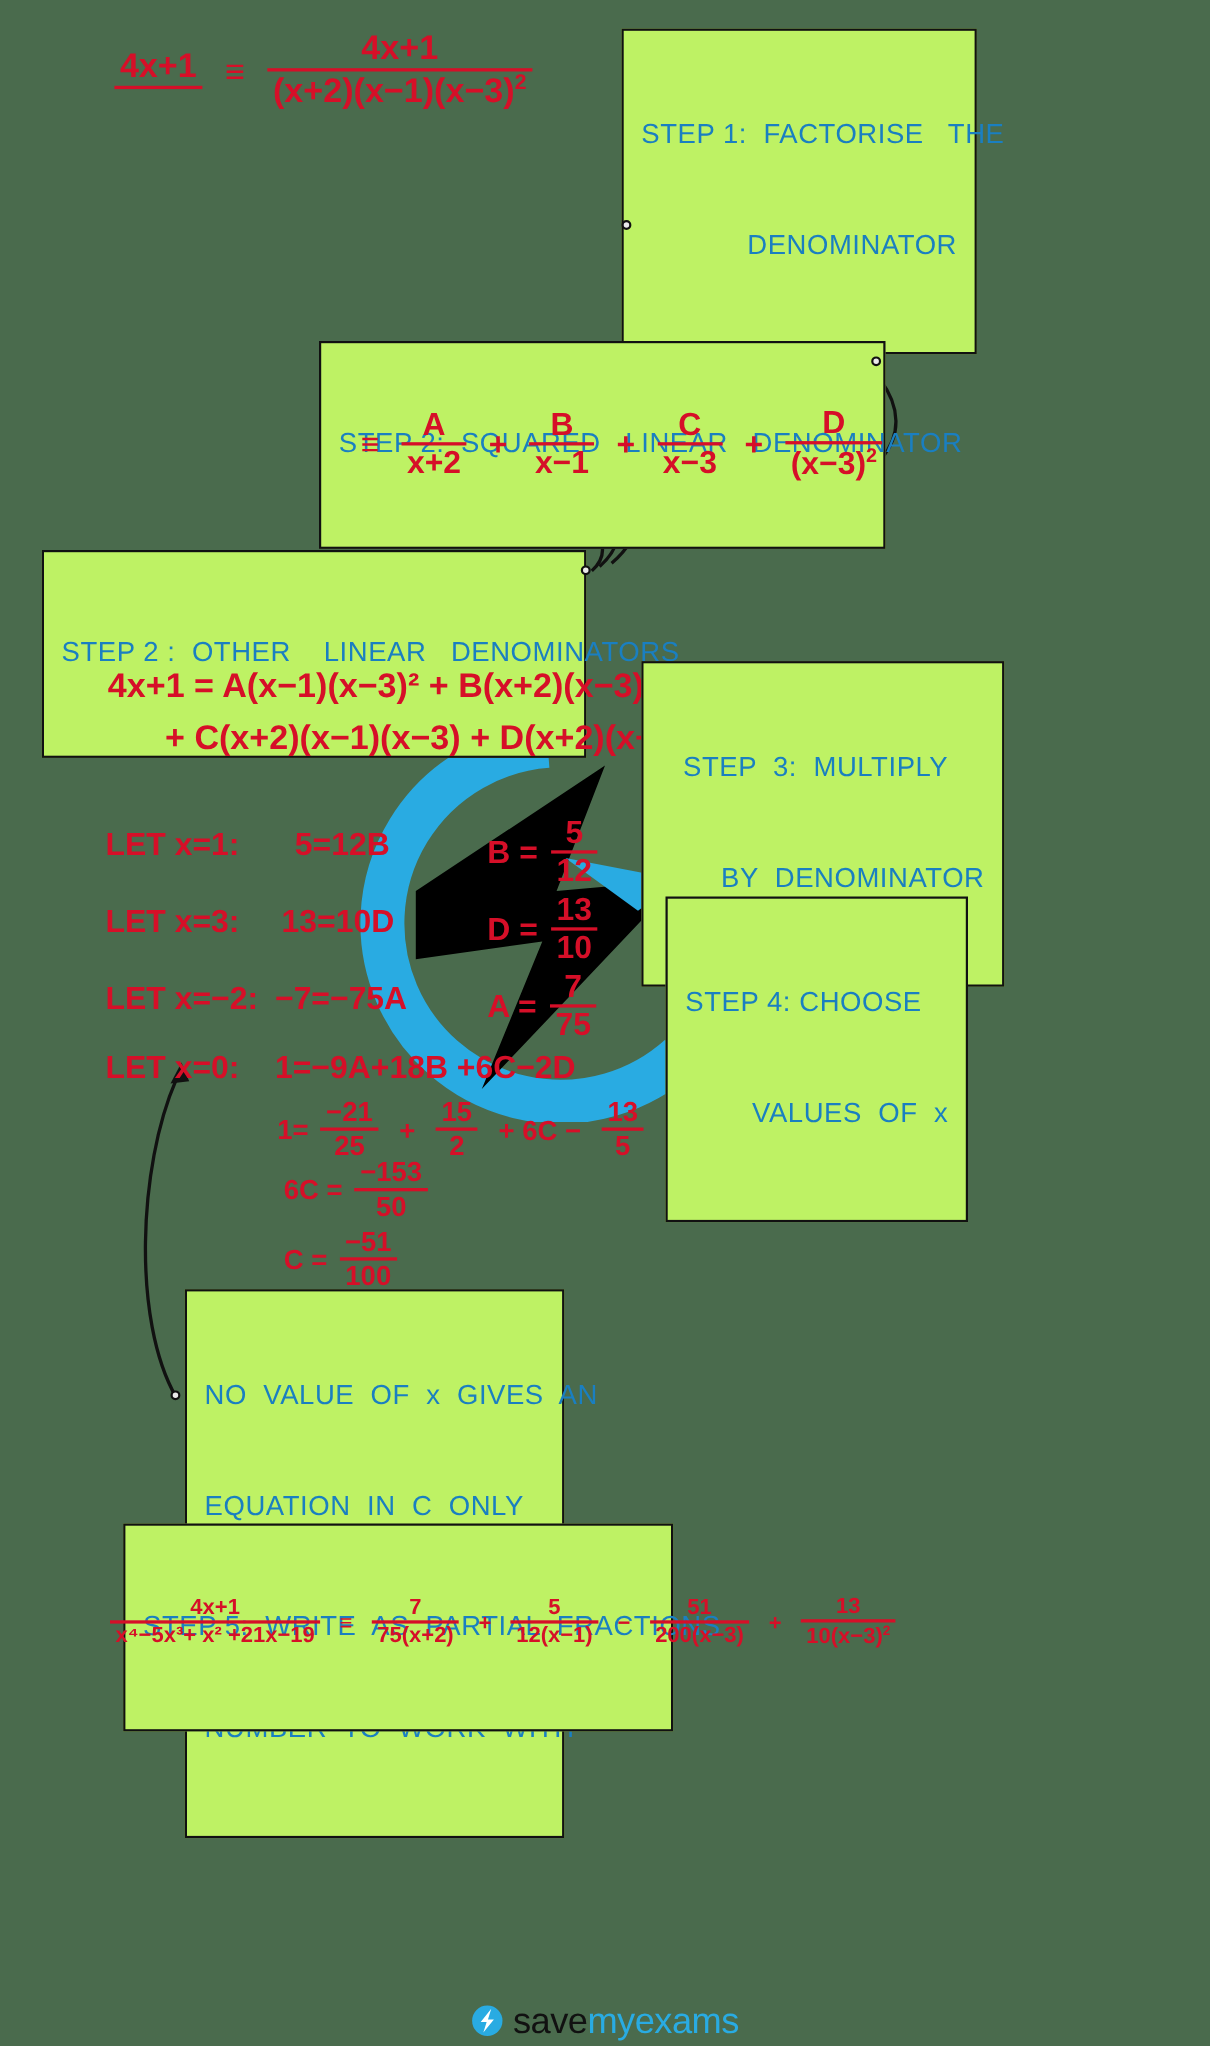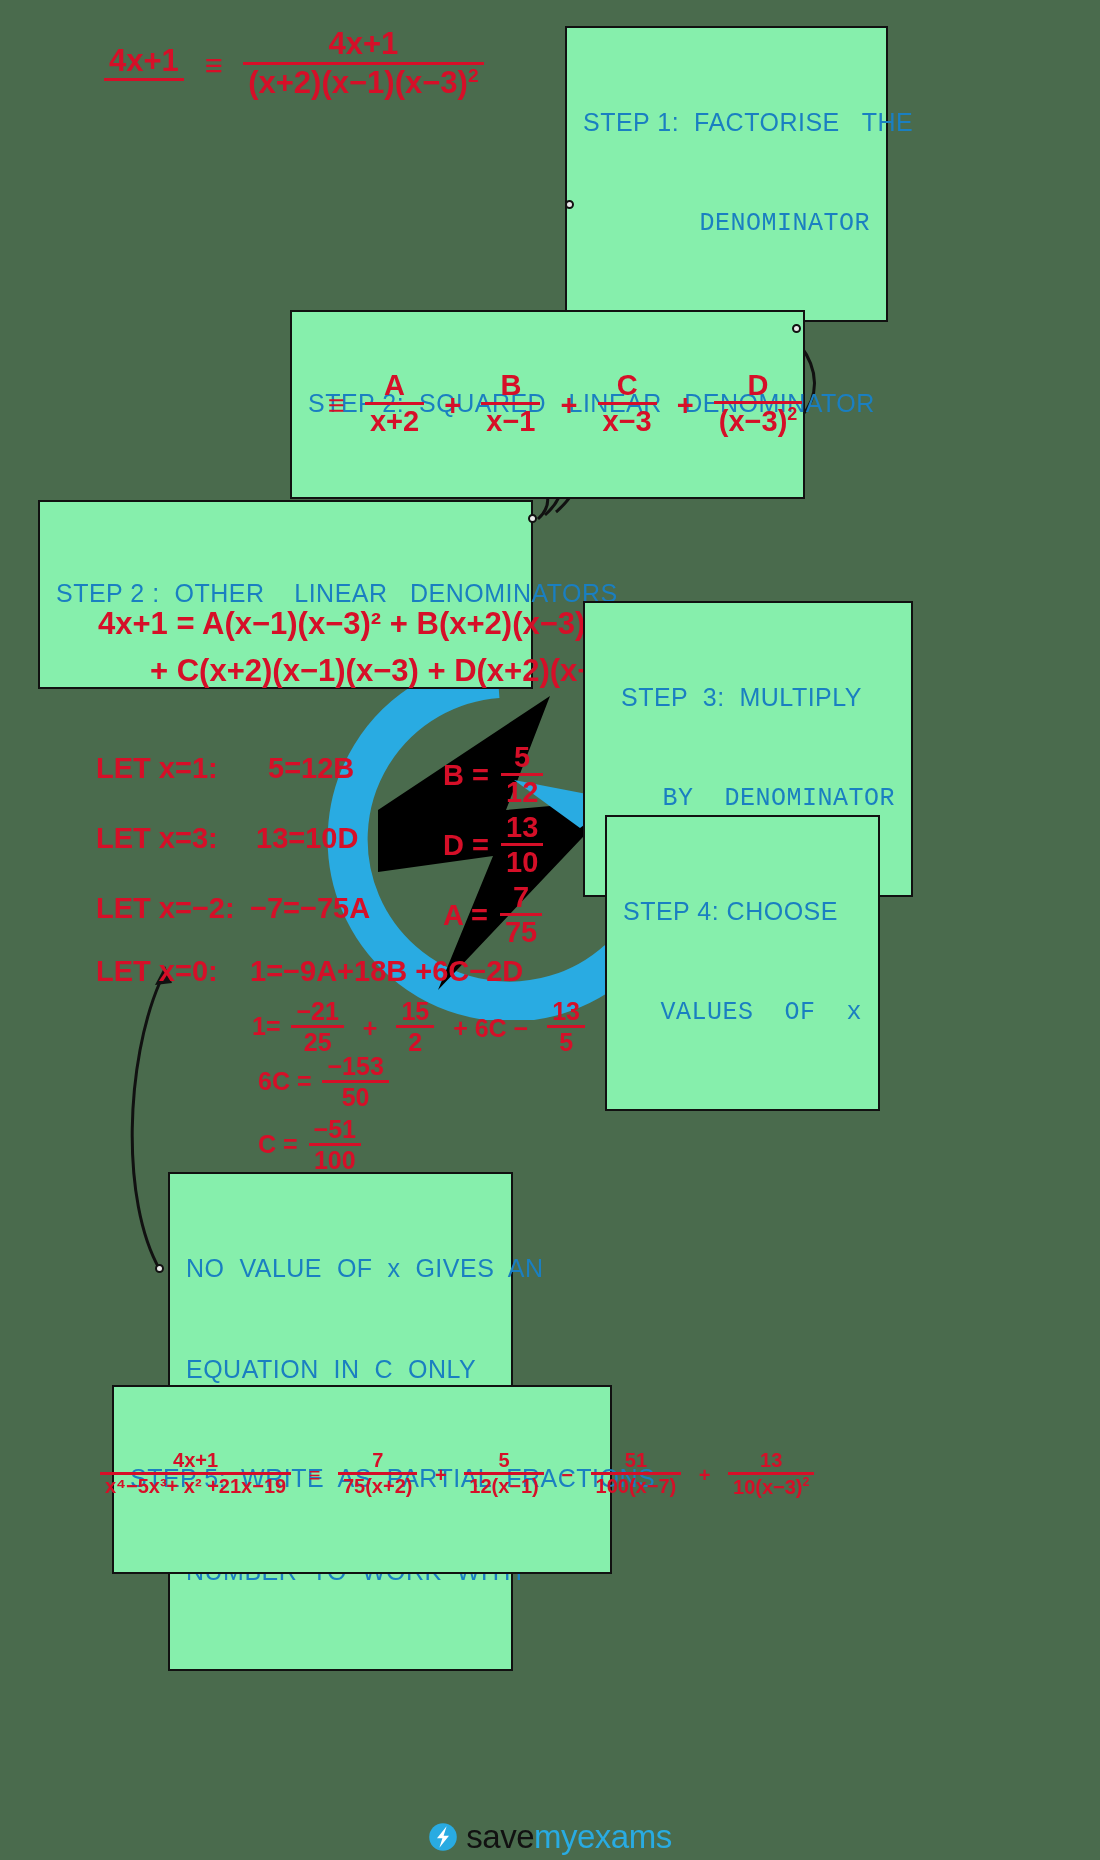--- a/index.html
+++ b/index.html
@@ -8,33 +8,33 @@
     background:#4a6b4d;
     font-family:"Liberation Sans", sans-serif;
     position:relative;
     overflow:hidden;
   }
   .canvas{position:absolute;inset:0;}
 
   
   .box{
     position:absolute;
-    background:#86efac;
+    background:#bef264;
     border:2px solid #111;
     color:#1a7fc1;
     font-size:25px;
     letter-spacing:.5px;
     padding:10px 16px 12px 16px;
     line-height:1.35;
     box-sizing:border-box;
     white-space:pre;
   }
   .box.thin{padding:7px 16px 9px 16px;}
   .box .ln{display:block;}
-  .box .r{text-align:right;font-family:Liberation Mono, monospace;}
+  .box .r{text-align:right;}
 
   
   .dot{
     position:absolute;width:9px;height:9px;border-radius:50%;
     background:#eaeaea;border:2px solid #111;box-sizing:border-box;
   }
 
   
   .math{
     position:absolute;
@@ -304,21 +304,21 @@
     <span class="eqsym">+</span>
     <span class="frac">
       <span class="num">5</span>
       <span class="bar"></span>
       <span class="den">12(x−1)</span>
     </span>
     <span class="eqsym">−</span>
     <span class="frac">
       <span class="num">51</span>
       <span class="bar"></span>
-      <span class="den">100(x−7)</span>
+      <span class="den">200(x−3)</span>
     </span>
     <span class="eqsym">+</span>
     <span class="frac">
       <span class="num">13</span>
       <span class="bar"></span>
       <span class="den"><span>10(x−3)</span><sup>2</sup></span>
     </span>
   </div>
 
   <div class="brand">

